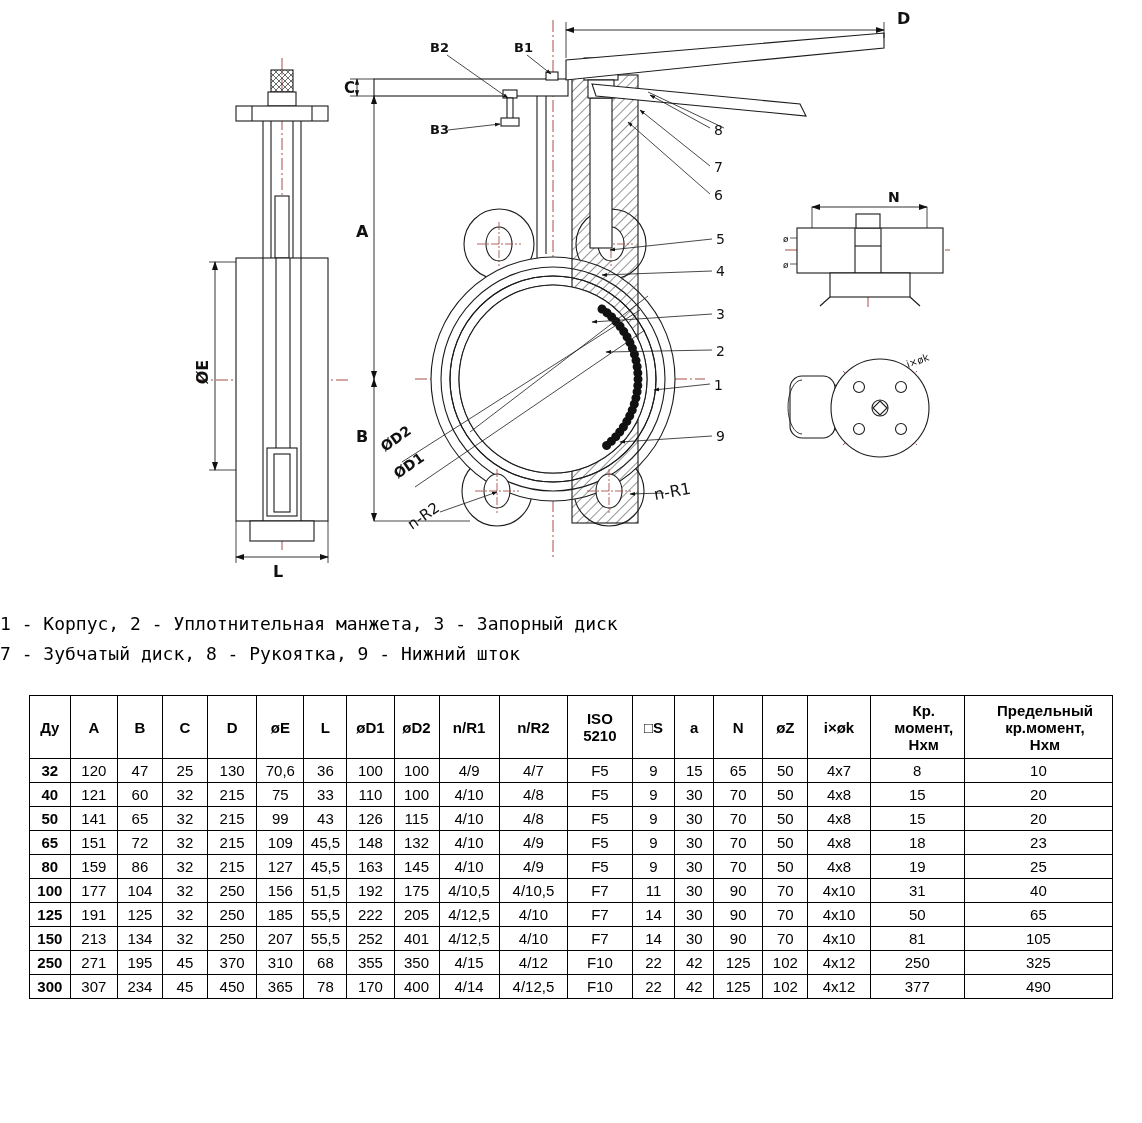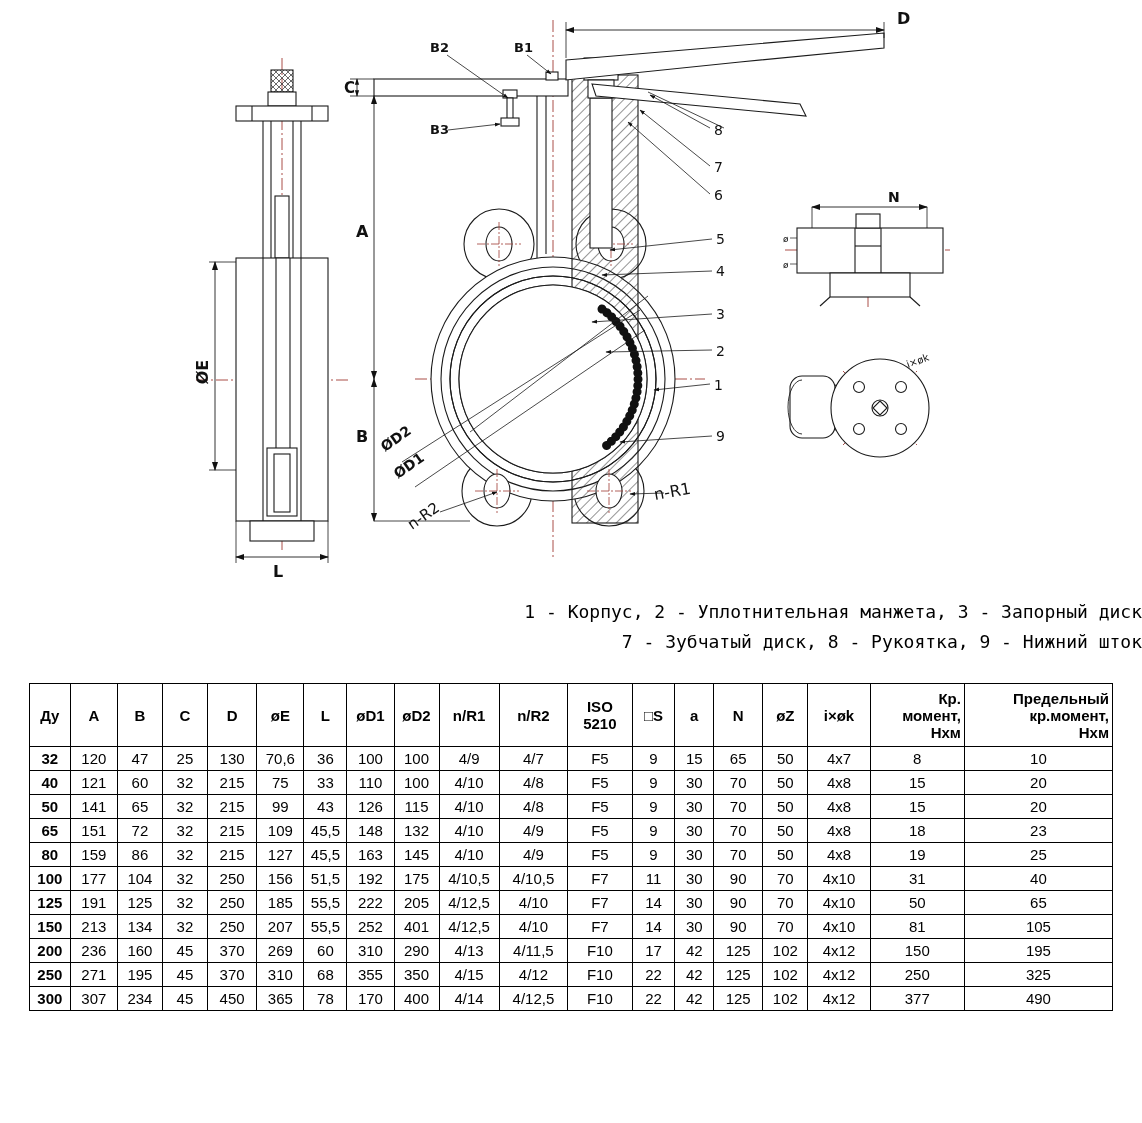--- a/index.html
+++ b/index.html
@@ -1,29 +1,29 @@
 <!DOCTYPE html>
 <html><head>
 <meta charset="utf-8">
 <style>
   html,body{margin:0;padding:0;background:#fff;}
   body{width:1142px;font-family:"Liberation Sans",sans-serif;color:#000;}
   .page{width:1142px;position:relative;}
   .drawing-wrap{width:1142px;height:585px;}
   svg text{font-family:"DejaVu Sans",sans-serif;fill:#111;}
-  .legend{margin-top:12px;text-align:right;font-family:"DejaVu Sans Mono",monospace;
+  .legend{margin-top:24px;text-align:left;font-family:"DejaVu Sans Mono",monospace;
           font-size:18px;line-height:30px;color:#000;}
   .spec-table{border-collapse:collapse;table-layout:fixed;width:1084px;margin:26px auto 10px auto;
               font-family:"Liberation Sans",sans-serif;font-size:15px;}
   .spec-table th,.spec-table td{border:1px solid #000;padding:1px 3px;text-align:center;
               vertical-align:middle;overflow:hidden;}
   .spec-table th{font-weight:bold;white-space:pre-line;height:60px;}
   .spec-table td{height:21px;}
   .spec-table td:first-child{font-weight:bold;}
-  .spec-table th:nth-child(18),.spec-table th:nth-child(19){text-align:right;padding-left:16px;}
+  .spec-table th:nth-child(18),.spec-table th:nth-child(19){text-align:center;padding-left:16px;}
 </style>
 </head>
 <body>
 
 <div class="page">
 
   <div class="drawing-wrap">
   <svg width="1142" height="585" viewBox="0 0 1142 585">
     <defs>
       <pattern id="hatch" width="7" height="7" patternUnits="userSpaceOnUse" patternTransform="rotate(45)">
@@ -449,41 +449,20 @@
           <td>F7</td>
           <td>14</td>
           <td>30</td>
           <td>90</td>
           <td>70</td>
           <td>4x10</td>
           <td>81</td>
           <td>105</td>
         </tr>
         <tr>
-          <td>200</td>
-          <td>236</td>
-          <td>160</td>
-          <td>45</td>
-          <td>370</td>
-          <td>269</td>
-          <td>60</td>
-          <td>310</td>
-          <td>290</td>
-          <td>4/13</td>
-          <td>4/11,5</td>
-          <td>F10</td>
-          <td>17</td>
-          <td>42</td>
-          <td>125</td>
-          <td>102</td>
-          <td>4x12</td>
-          <td>150</td>
-          <td>195</td>
-        </tr>
-        <tr>
           <td>250</td>
           <td>271</td>
           <td>195</td>
           <td>45</td>
           <td>370</td>
           <td>310</td>
           <td>68</td>
           <td>355</td>
           <td>350</td>
           <td>4/15</td>

